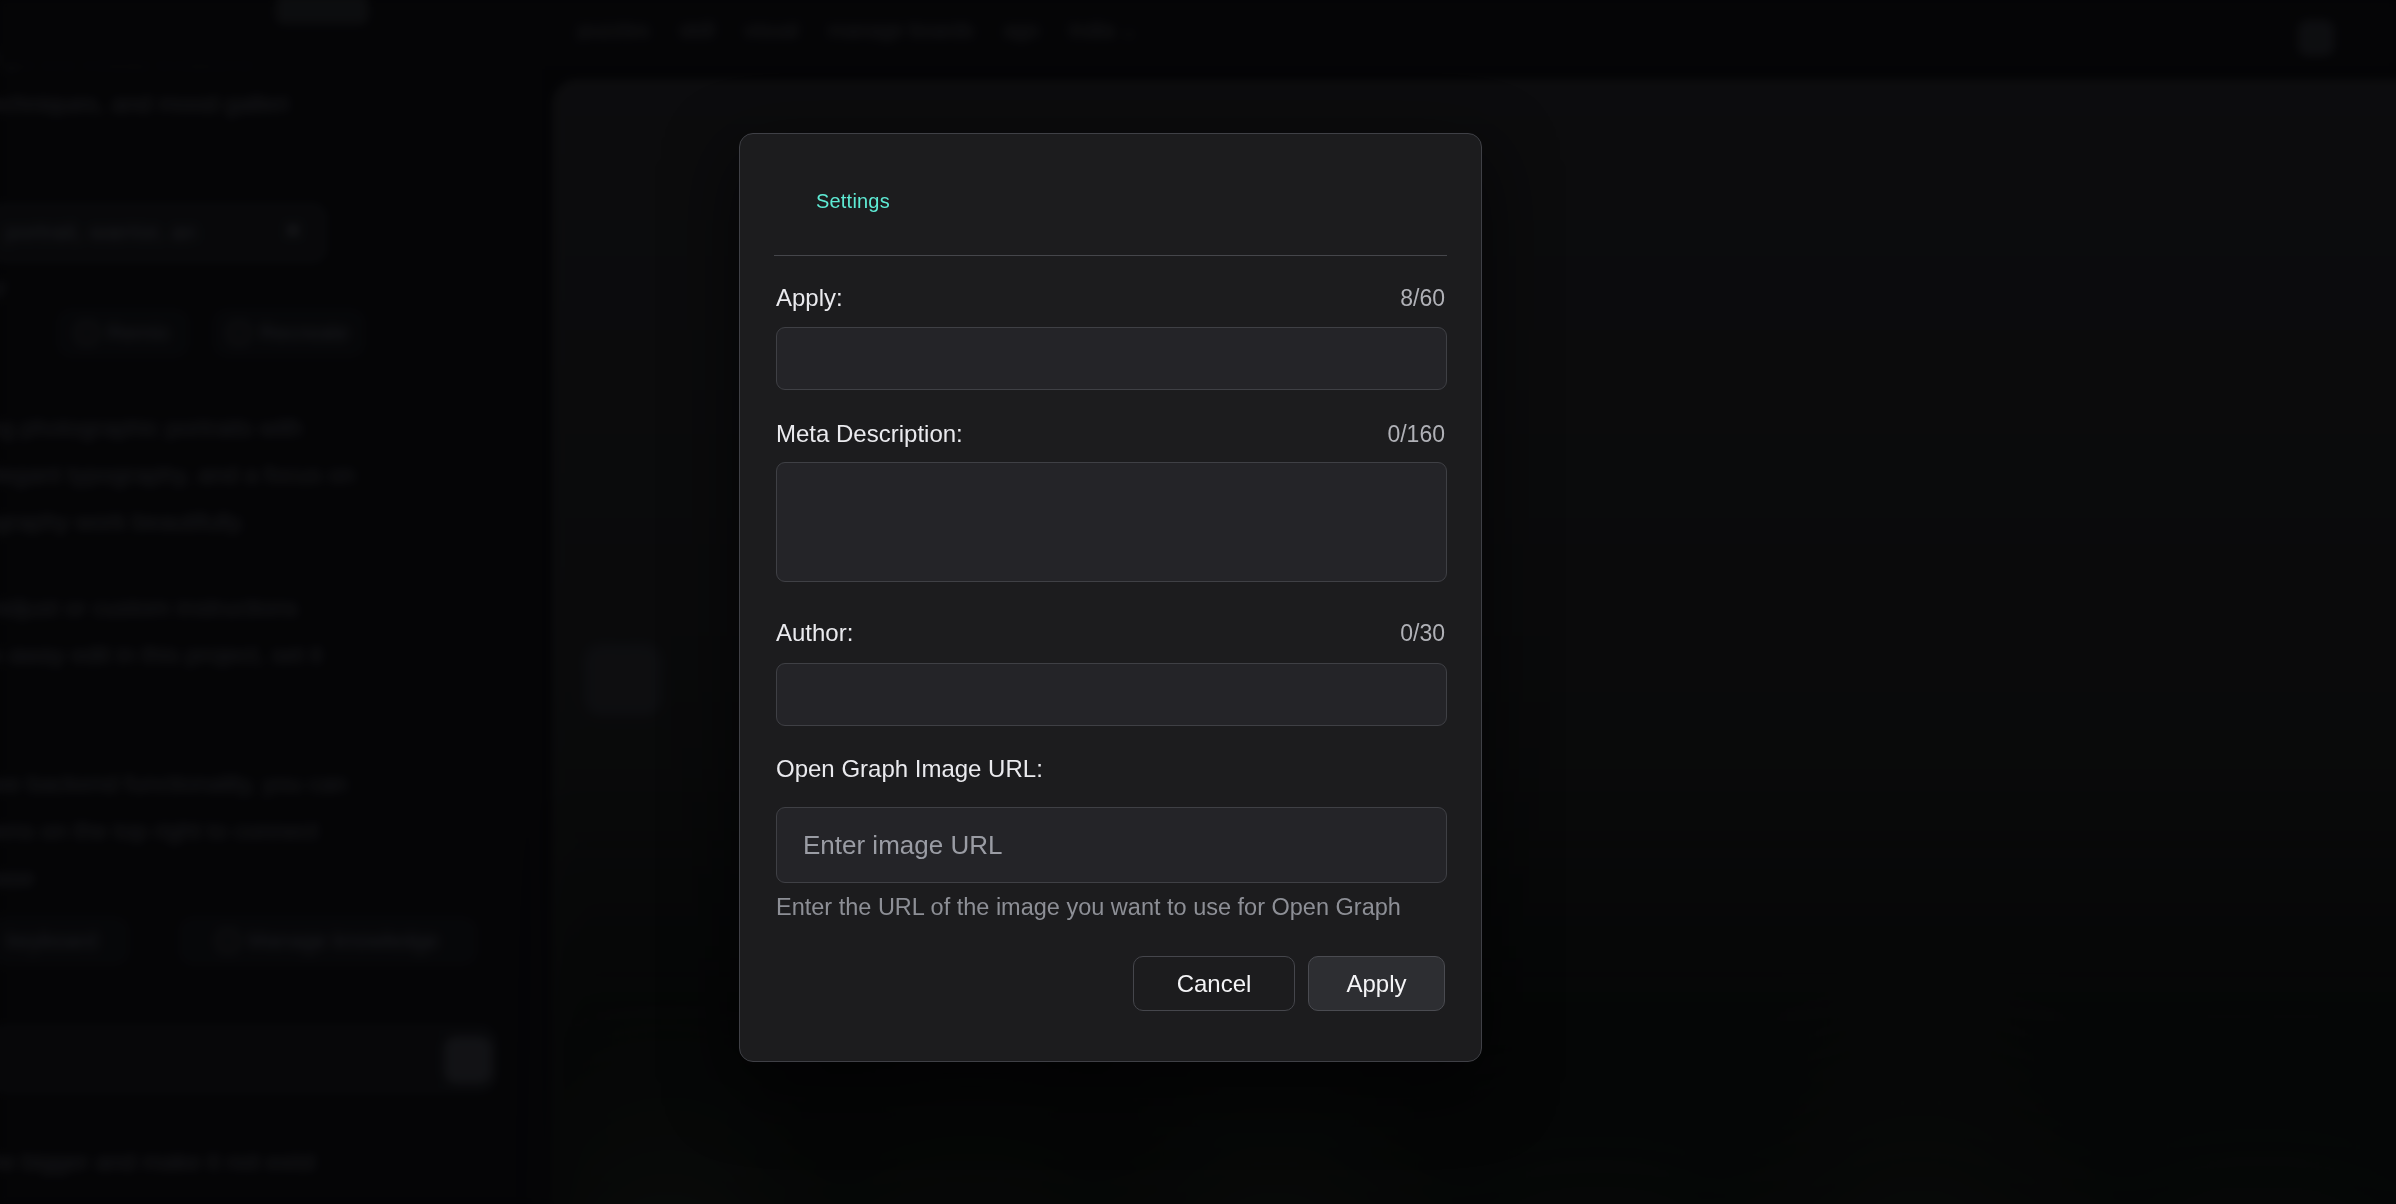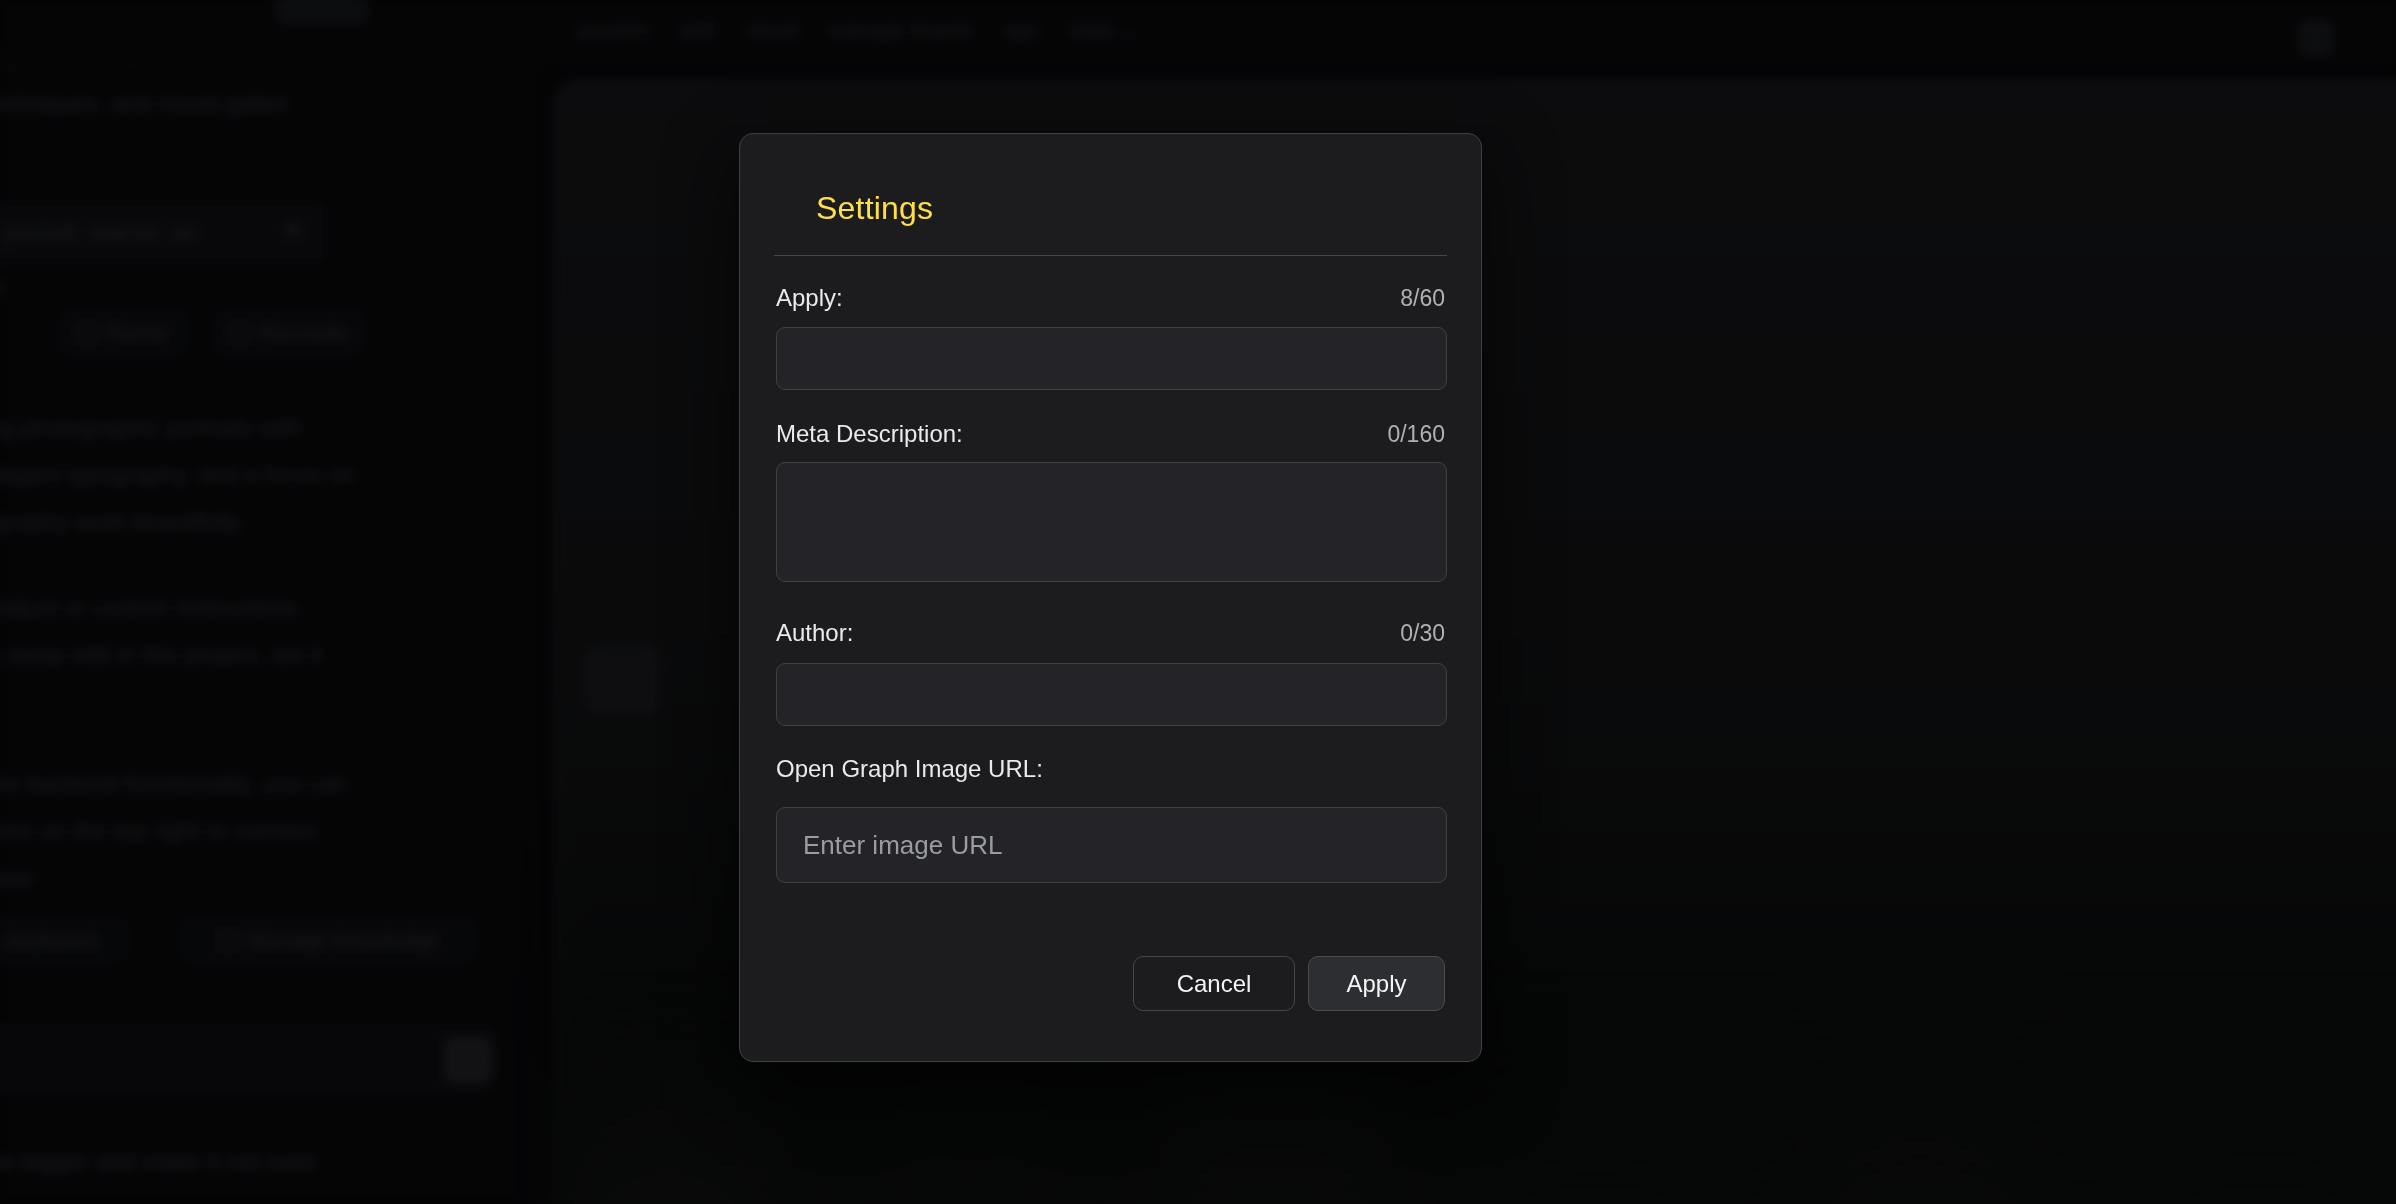--- a/index.html
+++ b/index.html
@@ -56,22 +56,22 @@
     filter:blur(30px); }
   .preview .faint-box { position:absolute; left:30px; top:563px; width:78px; height:72px;
     border-radius:16px; background:#1d1e21; filter:blur(4px); }
 
   
   .overlay { position:absolute; inset:0; background:rgba(2,2,3,0.55); }
 
   .modal { position:absolute; left:739px; top:133px; width:743px; height:929px;
     background:#1c1c1e; border:1px solid #3f4046; border-radius:14px;
     box-shadow:0 24px 70px rgba(0,0,0,.55); }
-  .m-title { position:absolute; left:76px; top:56px; font-size:32px; font-weight:500;
-    color:#fde047; letter-spacing:.2px; }
+  .m-title { position:absolute; left:76px; top:56px; font-size:20px; font-weight:500;
+    color:#5eead4; letter-spacing:.2px; }
   .m-divider { position:absolute; left:34px; right:34px; top:121px; height:1px;
     background:#45464b; }
   .m-label { position:absolute; left:36px; font-size:24px; color:#eaeaee; }
   .m-counter { position:absolute; right:36px; font-size:23px; color:#b0b1b7; }
   .m-field { position:absolute; left:36px; width:671px; background:#242428;
     border:1px solid #3f4045; border-radius:9px; color:#f97316; font-size:25px;
     padding:0 18px; outline:none; font-family:inherit; }
   .m-field::placeholder { color:#9a9ca4; }
   textarea.m-field { resize:none; padding:14px 18px; }
   .resize-handle { position:absolute; right:40px; top:560px; width:17px; height:17px;
@@ -168,18 +168,19 @@
   <div class="m-counter" style="top:287px">0/160</div>
   <textarea class="m-field" style="top: 328px; height: 120px;"></textarea>
   <div class="resize-handle"></div>
 
   <div class="m-label" style="top:485px">Author:</div>
   <div class="m-counter" style="top:486px">0/30</div>
   <input class="m-field" style="top: 529px; height: 63px;" value="">
 
   <div class="m-label" style="top:621px">Open Graph Image URL:</div>
   <input class="m-field" style="top: 673px; height: 76px; font-size: 26px; padding-left: 26px;" placeholder="Enter image URL">
+  <div class="m-helper">Enter the URL of the image you want to use for Open Graph</div>
 
   <div class="m-actions">
     <button class="m-btn btn-cancel">Cancel</button>
     <button class="m-btn btn-apply">Apply</button>
   </div>
 </div>
 
 </body></html>

